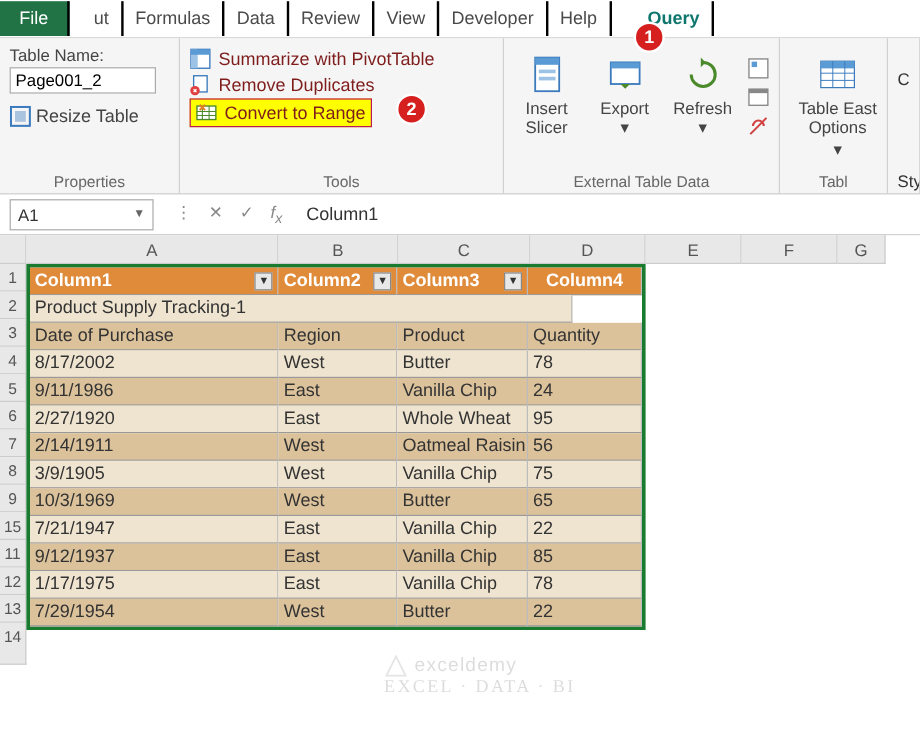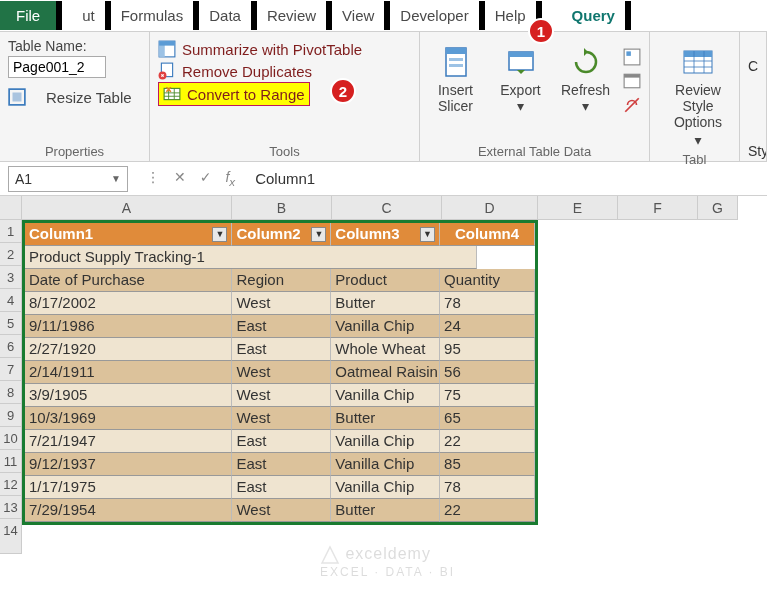--- a/index.html
+++ b/index.html
@@ -1,31 +1,31 @@
 <!DOCTYPE html>
 <html><head>
 <meta charset="utf-8">
 <style>
 * { box-sizing: border-box; margin: 0; padding: 0; font-family: 'Segoe UI', Tahoma, sans-serif; }
 body { background: #fff; width: 767px; height: 611px; overflow: hidden; font-size: 14px; color: #333; }
 
 .ribbon-tabs { display: flex; align-items: center; height: 32px; border-bottom: 1px solid #d0d0d0; }
-.tab { padding: 6px 10px; font-size: 15px; color: #4a4a4a; cursor: pointer; border-right: 6px solid #000000; }
+.tab { padding: 6px 10px; font-size: 15px; color: #4a4a4a; cursor: pointer; border-right: 2px solid #000000; }
 .tab.file { background: #217346; color: #fff; font-weight: 400; padding: 6px 16px; }
 .tab.highlight-red { background: #ffff00; border: 3px solid #e02020; padding: 4px 8px; color: #1a7a3a; font-weight: 500; }
 .tab.query { color: #0f766e; font-weight: bold; }
 
 .ribbon-body { display: flex; height: 130px; border-bottom: 1px solid #d0d0d0; background: #f5f5f5; }
 .group { border-right: 1px solid #d0d0d0; padding: 6px 8px 2px; display: flex; flex-direction: column; justify-content: space-between; }
 .group-label { text-align: center; font-size: 13px; color: #666; padding-top: 4px; }
 
 .prop-group { width: 150px; }
 .tn-label { font-size: 14px; color: #444; margin-bottom: 2px; }
-.tn-input { width: 98px; height: 22px; border: 1px solid #aaa; padding: 0 4px; font-size: 14px; background: #fff; }
-.resize { display: flex; align-items: center; gap: 20px; margin-top: 10px; font-size: 15px; color: #444; }
+.tn-input { width: 122px; height: 22px; border: 1px solid #aaa; padding: 0 4px; font-size: 14px; background: #fff; }
+.resize { display: flex; align-items: center; gap: 4px; margin-top: 10px; font-size: 15px; color: #444; }
 
 .tools-group { width: 270px; }
 .tool-item { display: flex; align-items: center; gap: 6px; font-size: 15px; color: #7f1d1d; padding: 2px 0; }
 .tool-item.highlight-red { background: #ffff00; border: 1px solid #be185d; padding: 2px 4px; display: inline-flex; }
 
 .big-btn-group { display: flex; gap: 10px; align-items: flex-start; padding-top: 6px; }
 .big-btn { display: flex; flex-direction: column; align-items: center; gap: 2px; font-size: 14px; color: #444; width: 58px; text-align: center; }
 .big-icon { width: 36px; height: 36px; display: flex; align-items: center; justify-content: center; }
 .small-col { display: flex; flex-direction: column; gap: 6px; padding-top: 4px; }
 
@@ -47,21 +47,21 @@
 .table-wrap { border: 3px solid #197b30; }
 .data-row { display: flex; height: 23px; }
 .cell { border-right: 1px solid #bbb; border-bottom: 1px solid #999; padding: 0 4px; font-size: 15px; line-height: 22px; overflow: hidden; white-space: nowrap; }
 .hdr-row .cell { background: #e08b3a; color: #fff; font-weight: bold; display: flex; align-items: center; justify-content: space-between; }
 .drop { width: 15px; height: 15px; background: #e8e8e8; border: 1px solid #888; display: flex; align-items: center; justify-content: center; font-size: 9px; color: #333; }
 .band-dark .cell { background: #dcc29b; }
 .band-light .cell { background: #efe4d0; }
 
 .icon-svg { width: 18px; height: 18px; }
 .watermark { position: absolute; opacity: 0.22; font-size: 16px; color: #666; left: 320px; top: 545px; font-weight: 500; letter-spacing: 1px; }
-.wm-sub { font-size: 12px; letter-spacing: 2px; }
+.wm-sub { font-size: 15px; letter-spacing: 2px; font-family: Liberation Serif, serif; }
 
 .colA { width: 210px; } .colB { width: 100px; } .colC { width: 110px; } .colD { width: 96px; }
 .colE, .colF { width: 80px; } .colG { width: 40px; }
 </style>
 </head>
 <body>
 
 <div class="ribbon-tabs" style="position:relative;">
   <div class="tab file">File</div>
   <div class="tab" style="padding-left:20px;">ut</div>
@@ -177,21 +177,21 @@
 
   <div class="group" style="width:90px;">
     <div class="big-btn" style="width:80px; margin-top:6px;">
       <div class="big-icon">
           <svg width="32" height="26" viewBox="0 0 32 26">
             <rect x="2" y="2" width="28" height="22" fill="#fff" stroke="#3a7abd"></rect>
             <rect x="2" y="2" width="28" height="6" fill="#5b9bd5"></rect>
             <path d="M2 12 h28 M2 18 h28 M12 2 v22 M22 2 v22" stroke="#3a7abd" stroke-width="0.8"></path>
           </svg>
         </div>
-      <span style="white-space:pre-line;">Review Style
+      <span style="white-space:pre-line;">Table East
 Options</span> ▾
     </div>
     <div class="group-label">Tabl</div>
   </div>
 
   <div class="group" style="width:27px; overflow:hidden;">
     <div style="padding-top:20px; font-size:14px;">C</div>
     <div style="font-size:14px;">Styl</div>
   </div>
 </div>
@@ -215,21 +215,21 @@
     <div class="rowhdr first"></div>
     <div class="rowhdr">1</div>
     <div class="rowhdr">2</div>
     <div class="rowhdr">3</div>
     <div class="rowhdr">4</div>
     <div class="rowhdr">5</div>
     <div class="rowhdr">6</div>
     <div class="rowhdr">7</div>
     <div class="rowhdr">8</div>
     <div class="rowhdr">9</div>
-    <div class="rowhdr">10</div>
+    <div class="rowhdr">15</div>
     <div class="rowhdr">11</div>
     <div class="rowhdr">12</div>
     <div class="rowhdr">13</div>
     <div class="rowhdr" style="height:35px;">14</div>
   </div>
   <div class="sheet">
     <div class="colhdr-row">
       <div class="colhdr colA">A</div>
       <div class="colhdr colB">B</div>
       <div class="colhdr colC">C</div>

